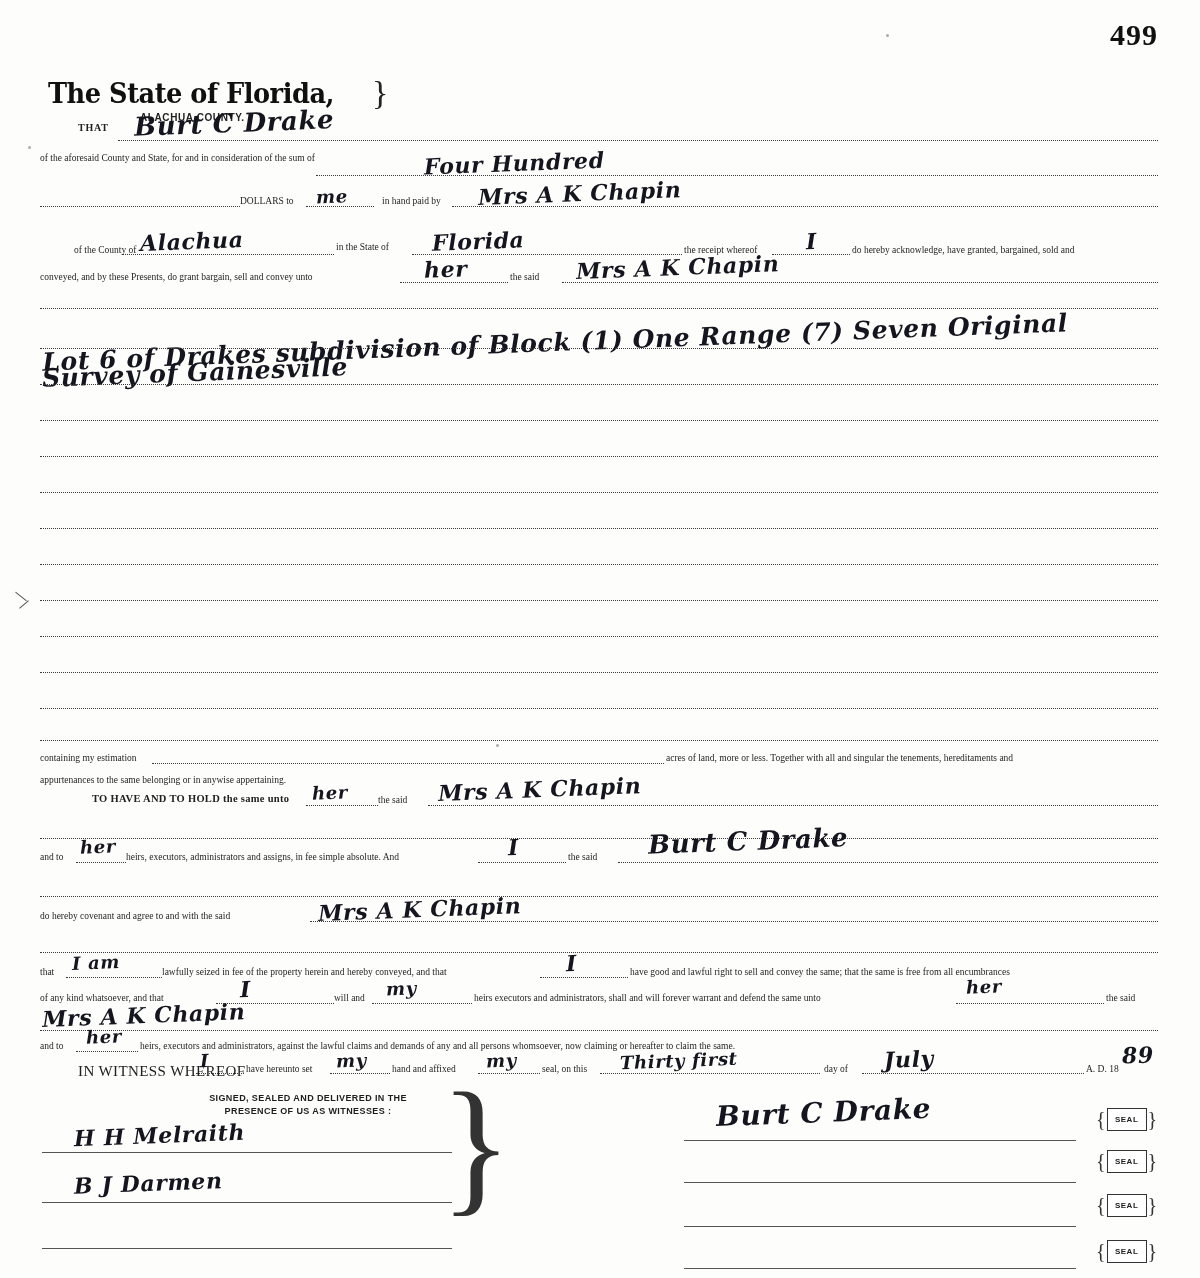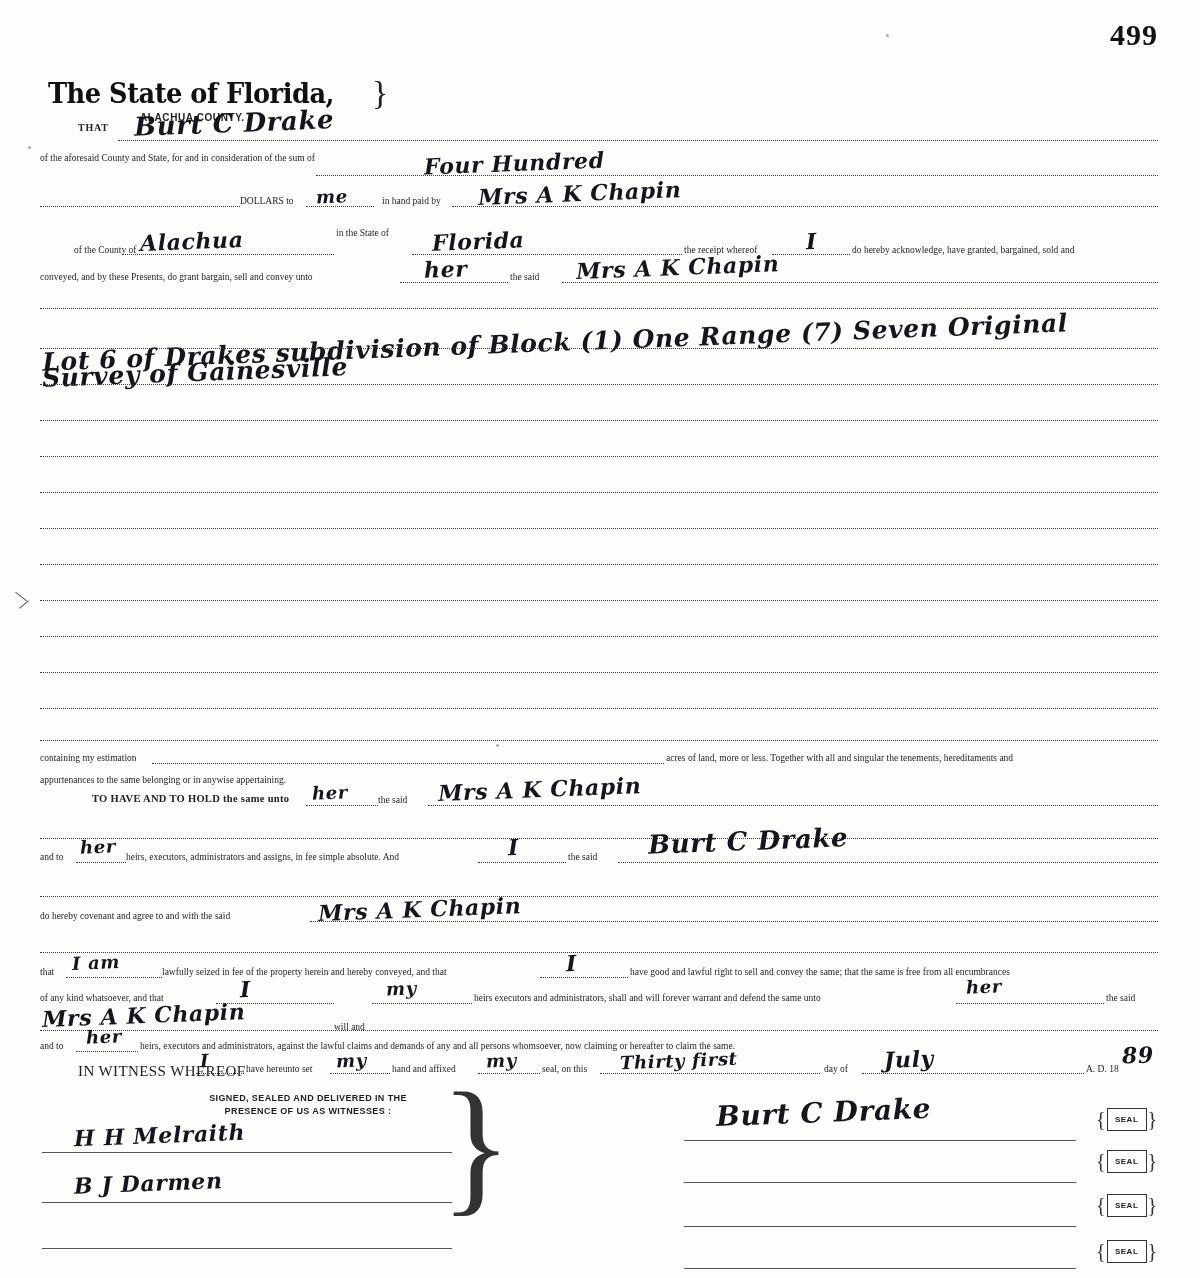--- a/index.html
+++ b/index.html
@@ -170,21 +170,21 @@
   <div class="abs print-sm" style="left:240px;top:196px;">DOLLARS to</div>
   <div class="abs dots" style="left:306px;top:206px;width:68px;"></div>
   <div class="abs hand sm" style="left:316px;top:186px;">me</div>
   <div class="abs print-sm" style="left:382px;top:196px;">in hand paid by</div>
   <div class="abs dots" style="left:452px;top:206px;width:706px;"></div>
   <div class="abs hand md" style="left:478px;top:180px;">Mrs A K Chapin</div>
 
   <div class="abs print-sm" style="left:40px;top:245px;margin-left:34px;">of the County of</div>
   <div class="abs dots" style="left:122px;top:254px;width:212px;"></div>
   <div class="abs hand md" style="left:140px;top:228px;">Alachua</div>
-  <div class="abs print-sm" style="left:336px;top:228px;">in the State of</div>
+  <div class="abs print-sm" style="left:336px;top:242px;">in the State of</div>
   <div class="abs dots" style="left:412px;top:254px;width:270px;"></div>
   <div class="abs hand md" style="left:432px;top:228px;">Florida</div>
   <div class="abs print-sm" style="left:684px;top:245px;">the receipt whereof</div>
   <div class="abs dots" style="left:772px;top:254px;width:78px;"></div>
   <div class="abs hand md" style="left:806px;top:228px;">I</div>
   <div class="abs print-sm" style="left:852px;top:245px;">do hereby acknowledge, have granted, bargained, sold and</div>
 
   <div class="abs print-sm" style="left:40px;top:272px;">conveyed, and by these Presents, do grant bargain, sell and convey unto</div>
   <div class="abs dots" style="left:400px;top:282px;width:108px;"></div>
   <div class="abs hand md" style="left:424px;top:256px;">her</div>
@@ -247,21 +247,21 @@
   <div class="abs dots" style="left:66px;top:977px;width:96px;"></div>
   <div class="abs hand sm" style="left:72px;top:952px;">I am</div>
   <div class="abs print-sm" style="left:162px;top:967px;">lawfully seized in fee of the property herein and hereby conveyed, and that</div>
   <div class="abs dots" style="left:540px;top:977px;width:88px;"></div>
   <div class="abs hand md" style="left:566px;top:950px;">I</div>
   <div class="abs print-sm" style="left:630px;top:967px;">have good and lawful right to sell and convey the same; that the same is free from all encumbrances</div>
 
   <div class="abs print-sm" style="left:40px;top:993px;">of any kind whatsoever, and that</div>
   <div class="abs dots" style="left:216px;top:1003px;width:118px;"></div>
   <div class="abs hand md" style="left:240px;top:976px;">I</div>
-  <div class="abs print-sm" style="left:334px;top:1022px;text-align:right;">will and</div>
+  <div class="abs print-sm" style="left:334px;top:993px;text-align:right;">will and</div>
   <div class="abs dots" style="left:372px;top:1003px;width:100px;"></div>
   <div class="abs hand sm" style="left:386px;top:978px;">my</div>
   <div class="abs print-sm" style="left:474px;top:993px;">heirs  executors and administrators, shall and will forever warrant and defend the same unto</div>
   <div class="abs dots" style="left:956px;top:1003px;width:148px;"></div>
   <div class="abs hand sm" style="left:966px;top:976px;">her</div>
   <div class="abs print-sm" style="left:1106px;top:993px;">the said</div>
 
   <div class="abs dots" style="left:40px;top:1030px;width:1118px;"></div>
   <div class="abs hand md" style="left:42px;top:1002px;">Mrs A K Chapin</div>
 

